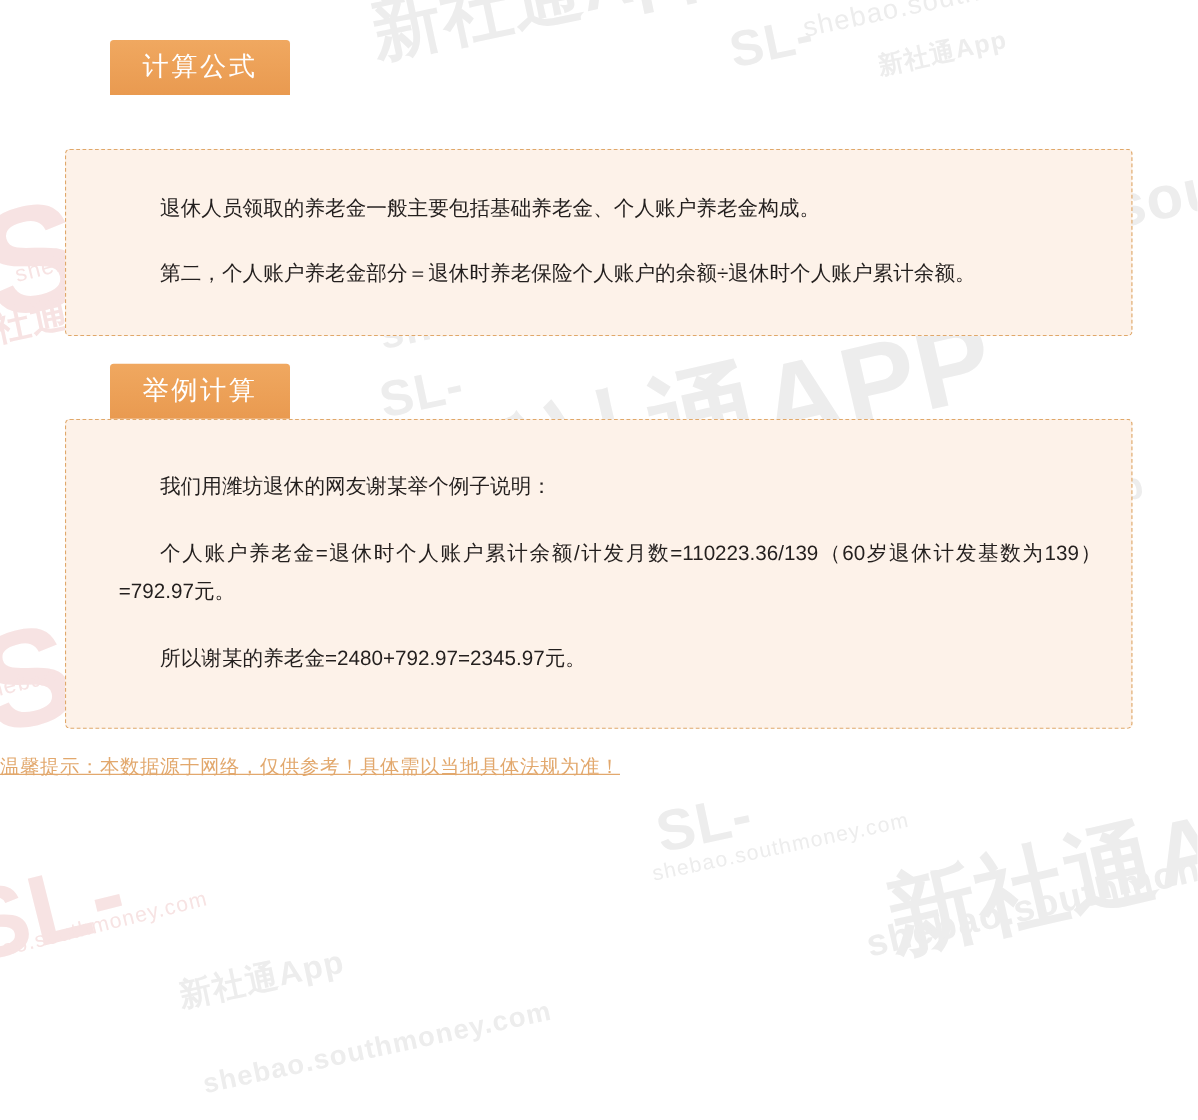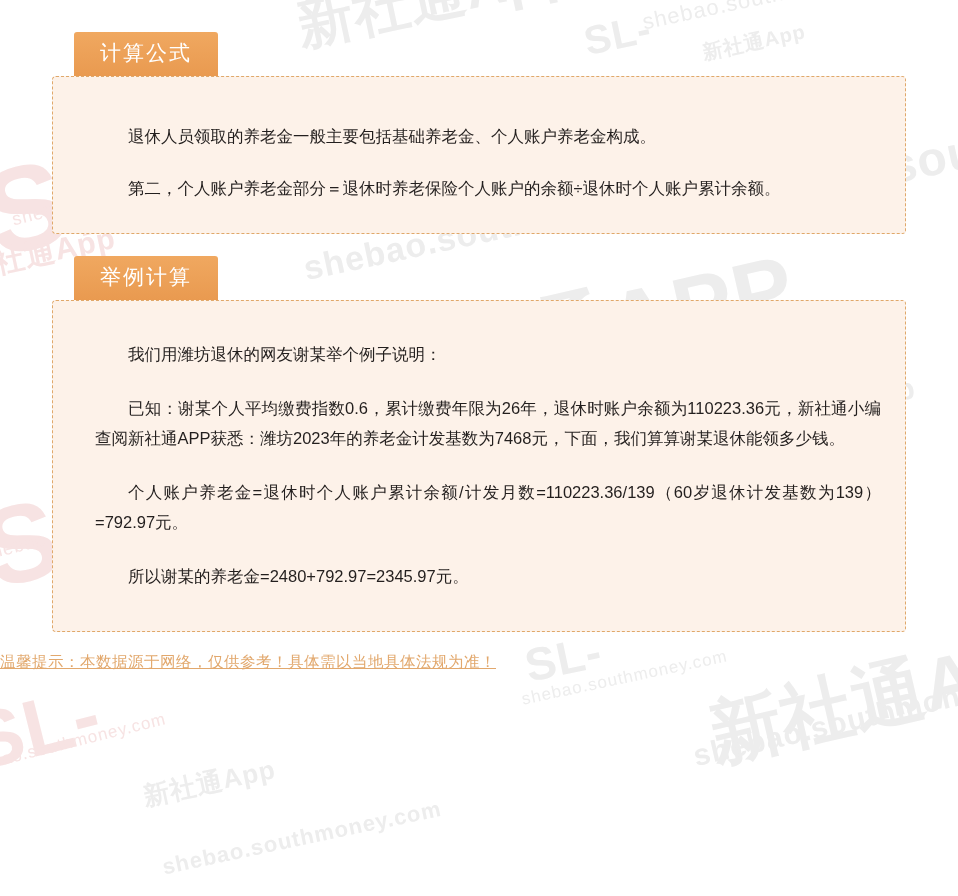--- a/index.html
+++ b/index.html
@@ -50,33 +50,34 @@
   .tag {
     display: inline-block;
     background: linear-gradient(to bottom, #f0a860, #e99a50);
     color: #ffffff;
     font-size: 21px;
     letter-spacing: 2px;
     padding: 7px 26px 9px 26px;
     border-radius: 3px 3px 0 0;
     position: relative;
     z-index: 3;
-    margin-left: 22px;
+    margin-left: 36px;
   }
 
   .panel {
     border: 1px dashed #e0a86a;
     background: #fdf2e9;
     border-radius: 4px;
     box-sizing: border-box;
   }
 
   .panel-formula {
-    padding: 44px 42px 30px 42px;
+    padding: 32px 42px 30px 42px;
     min-height: 150px;
+    margin-top: 43px;
   }
   .panel-example {
     padding: 38px 24px 40px 42px;
   }
 
   .para {
     color: #231f1e;
     font-size: 16.5px;
     line-height: 30px;
     margin: 0 0 22px 0;
@@ -151,20 +152,19 @@
       <p class="para">第二，个人账户养老金部分＝退休时养老保险个人账户的余额÷退休时个人账户累计余额。</p>
     </div>
   </div>
 
   <div class="spacer-sections"></div>
 
   <div class="section">
     <div class="tag">举例计算</div>
     <div class="panel panel-example">
       <p class="para">我们用潍坊退休的网友谢某举个例子说明：</p>
-      <p class="para">已知：谢某个人平均缴费指数0.6，累计缴费年限为26年，退休时账户余额为110223.36元，新社通小编查阅新社通APP获悉：潍坊2023年的养老金计发基数为7468元，下面，我们算算谢某退休能领多少钱。</p>
       <p class="para">个人账户养老金=退休时个人账户累计余额/计发月数=110223.36/139（60岁退休计发基数为139）=792.97元。</p>
       <p class="para">所以谢某的养老金=2480+792.97=2345.97元。</p>
     </div>
   </div>
 
   <div class="footer-note">温馨提示：本数据源于网络，仅供参考！具体需以当地具体法规为准！</div>
 </div>
 
 </body></html>

